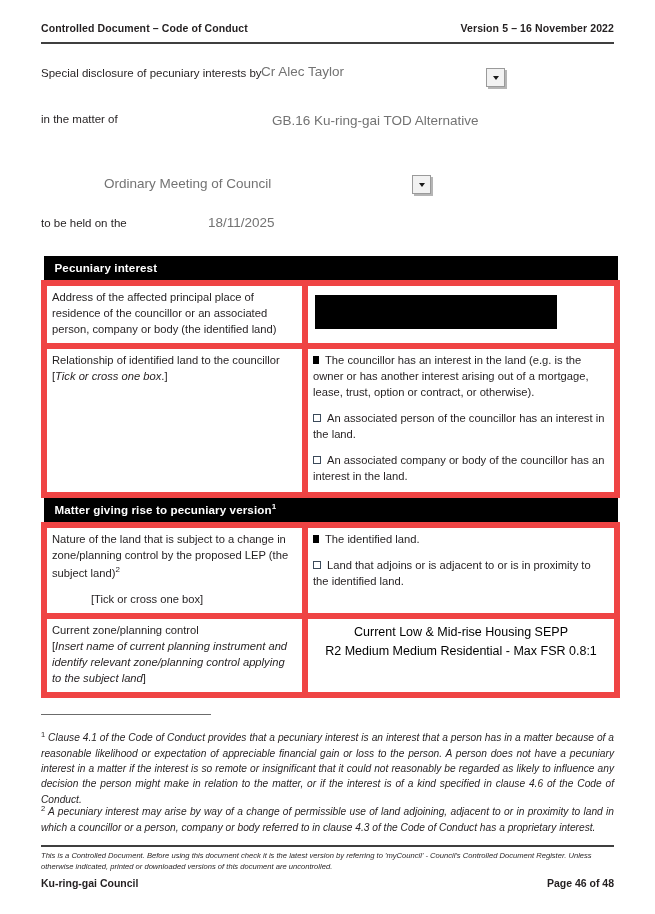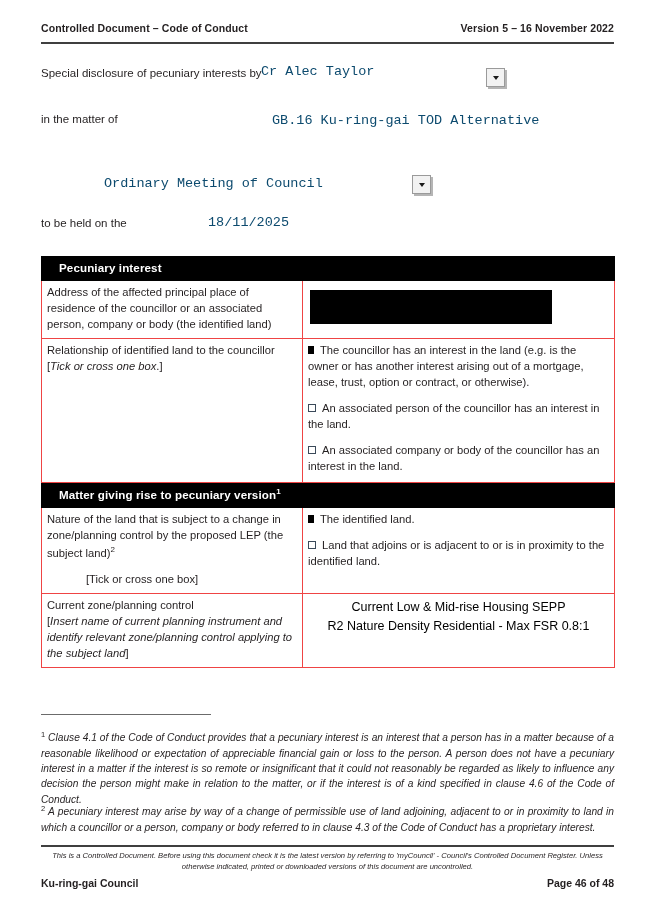--- a/index.html
+++ b/index.html
@@ -51,23 +51,23 @@
   .form-row {
     position: absolute;
     font-size: 11.5px;
     line-height: 1.45;
   }
   .label-text {
     color: #231f20;
     font-family: "Liberation Sans", sans-serif;
   }
   .value-text {
-    font-family: Liberation Mono, monospace;
+    font-family: Liberation Sans, sans-serif;
     font-size: 13px;
-    color: #0c4a6e;
+    color: #737373;
   }
 
   #row-disclosure { left: 41px; top: 65px; width: 573px; }
   #row-disclosure .label-text { display: inline-block; }
   #disclosure-value {
     position: absolute;
     left: 261px;
     top: 64px;
     font-size: 13.5px;
     white-space: nowrap;
@@ -136,34 +136,34 @@
     position: absolute;
     left: 41px;
     top: 256px;
     width: 573px;
     border-collapse: collapse;
     table-layout: fixed;
     font-size: 11.2px;
     line-height: 1.42;
   }
   .tbl td, .tbl th {
-    border: 1px solid #ef4444;
+    border: 6px solid #ef4444;
     vertical-align: top;
     padding: 4px 5px 5px 5px;
     box-sizing: border-box;
   }
   .tbl .col-left  { width: 261px; }
   .tbl .col-right { width: 312px; }
 
   .section-head td {
     background: #000000;
     color: #ffffff;
     font-weight: bold;
     font-size: 11.6px;
-    padding: 3px 5px 4px 17px;
+    padding: 3px 5px 4px 10px;
     border: 1px solid #000;
     letter-spacing: 0.01em;
   }
   .section-head sup { font-size: 8px; vertical-align: super; }
 
   .cell-left { color: #231f20; }
   .cell-left i { font-style: italic; }
   .cell-left sup { font-size: 8px; vertical-align: super; }
   .cell-left .para-gap { margin-top: 11px; padding-left: 39px; }
 
@@ -243,21 +243,20 @@
   }
   #footer-notice {
     position: absolute;
     left: 41px;
     top: 850px;
     width: 573px;
     font-size: 7.6px;
     font-style: italic;
     line-height: 1.5;
     color: #231f20;
-    text-align: center;
   }
   #footer-bar {
     position: absolute;
     left: 41px;
     top: 877px;
     width: 573px;
     display: flex;
     justify-content: space-between;
     font-size: 10.5px;
     font-weight: bold;
@@ -355,21 +354,21 @@
         </td>
       </tr>
 
       <tr>
         <td class="cell-left">
           <span>Current zone/planning control</span><br>
           [<i>Insert name of current planning instrument and identify relevant zone/planning control applying to the subject land</i>]
         </td>
         <td class="zone-value">
           <div>Current Low &amp; Mid-rise Housing SEPP</div>
-          <div>R2 Nature Density Residential - Max FSR 0.8:1</div>
+          <div>R2 Medium Medium Residential - Max FSR 0.8:1</div>
         </td>
       </tr>
 
     </tbody>
   </table>
 
   <div class="fn-rule"></div>
   <div class="footnote" id="footnote-1">
     <sup>1</sup> <span>Clause 4.1 of the Code of Conduct provides that a pecuniary interest is an interest that a person has in a matter because of a reasonable likelihood or expectation of appreciable financial gain or loss to the person. A person does not have a pecuniary interest in a matter if the interest is so remote or insignificant that it could not reasonably be regarded as likely to influence any decision the person might make in relation to the matter, or if the interest is of a kind specified in clause 4.6 of the Code of Conduct.</span>
   </div>

